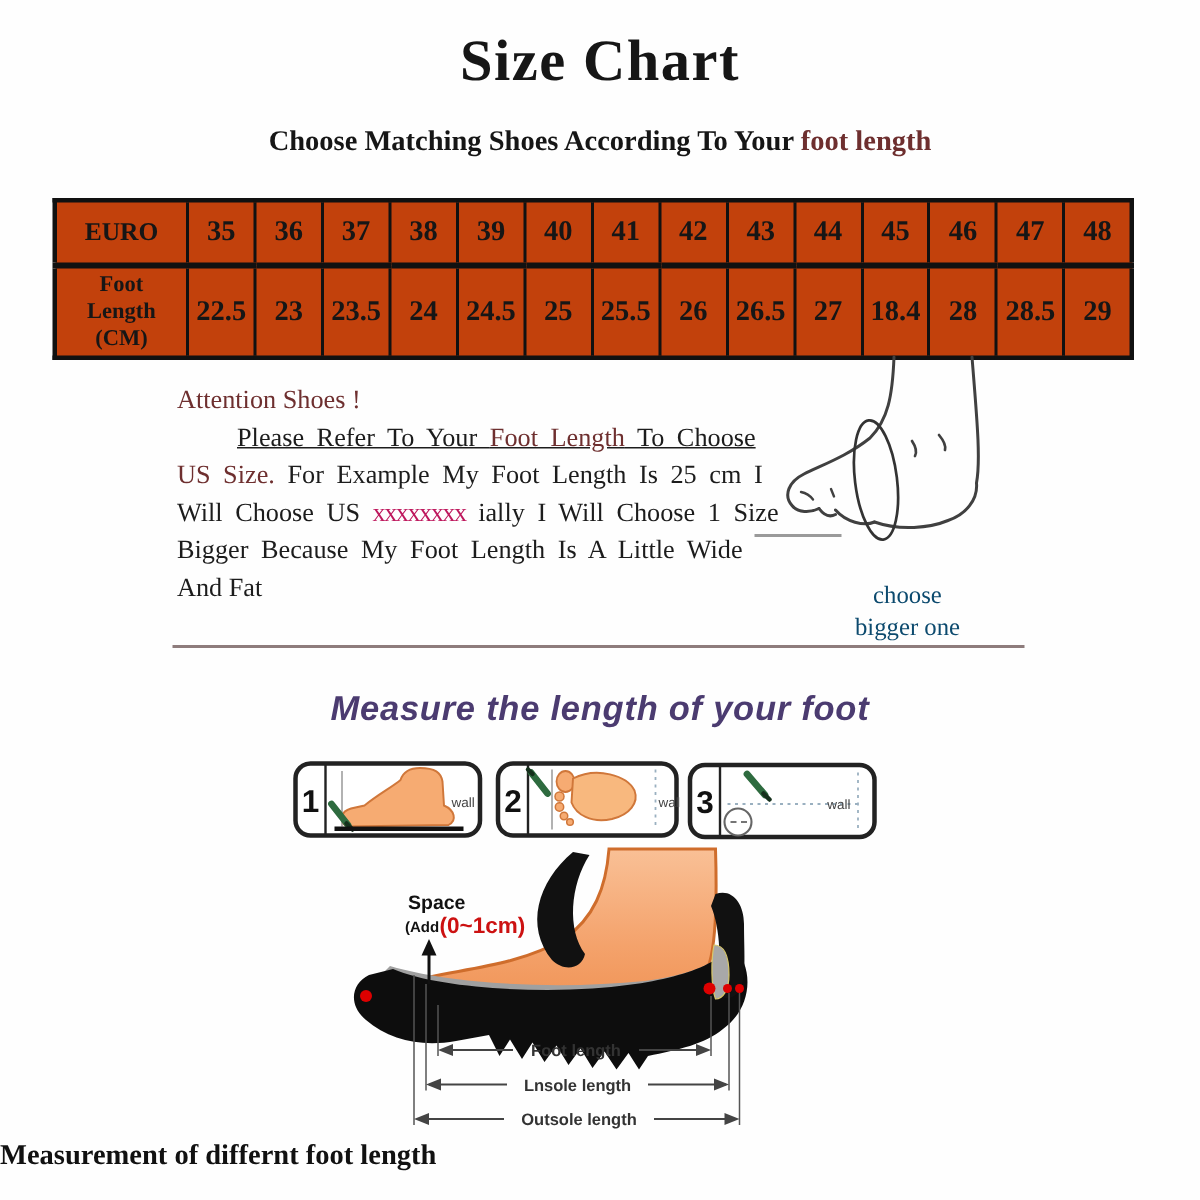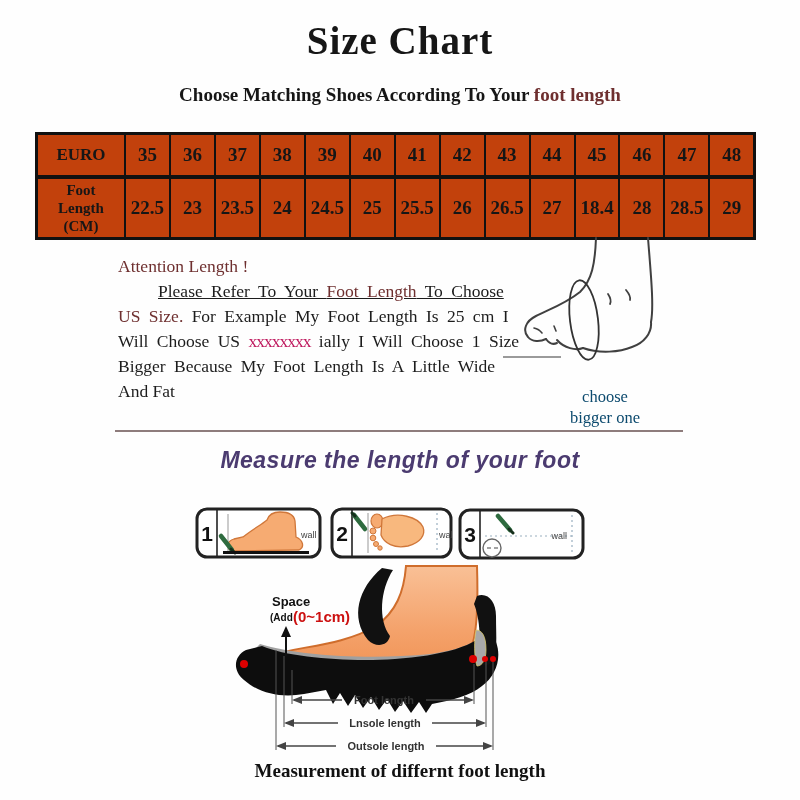--- a/index.html
+++ b/index.html
@@ -27,25 +27,25 @@
   .attention{top:254px;left:118px;width:404px;font-size:17.5px;line-height:25px;color:#1c1c1c;}
   .attention .jline{word-spacing:4px;}
   .attention .indent{text-indent:40px;text-decoration:underline;}
 
   .pointer-line{top:356px;left:503px;width:58px;height:2px;background:#9a9a9a;}
 
   .foot-note{top:386px;left:540px;width:130px;text-align:center;font-size:16.5px;line-height:21px;color:#0c4a6e;}
 
   .divider{top:430px;left:115px;width:568px;height:2px;background:#8e7c7c;}
 
-  .measure-heading{top:447px;left:0;width:800px;text-align:center;
+  .measure-heading{top:459px;left:0;width:800px;text-align:center;
      font-family:"Liberation Sans",sans-serif;font-style:italic;font-weight:bold;
      font-size:23px;color:#4b3b70;letter-spacing:0.5px;}
 
-  .caption{top:760px;left:0;width:800px;text-align:center;font-size:19px;font-weight:bold;color:#111;}
+  .caption{top:760px;left:0;width:800px;text-align:left;font-size:19px;font-weight:bold;color:#111;}
 
   svg text{user-select:none;}
 </style>
 </head>
 <body>
 
 <div id="stage">
 
   <div class="abs title">Size Chart</div>
 
@@ -88,21 +88,21 @@
           <td>27</td>
           <td>18.4</td>
           <td>28</td>
           <td>28.5</td>
           <td>29</td>
         </tr>
   </tbody>
     </table>
 
   <div class="abs attention">
-    <div class="maroon">Attention Length !</div>
+    <div class="maroon">Attention Shoes !</div>
     <div class="jline indent"><span>Please Refer To Your </span><span class="maroon">Foot Length</span><span> To Choose</span></div>
     <div class="jline"><span class="maroon">US Size.</span><span> For Example My Foot Length Is 25 cm I</span></div>
     <div class="jline"><span>Will Choose US </span><span class="redx">xxxxxxxx</span><span> ially I Will Choose 1 Size</span></div>
     <div class="jline">Bigger Because My Foot Length Is A Little Wide</div>
     <div>And Fat</div>
   </div>
 
   <svg class="abs" style="top:236px;left:520px;" width="150" height="140" viewBox="0 0 150 140">
     <g fill="none" stroke="#404040" stroke-width="2" stroke-linecap="round">
       <path d="M 76 2 C 75 28 72 44 60 56 C 45 68 28 74 16 80 C 6 85 2 94 8 101 C 12 106 20 106 26 103"></path>

